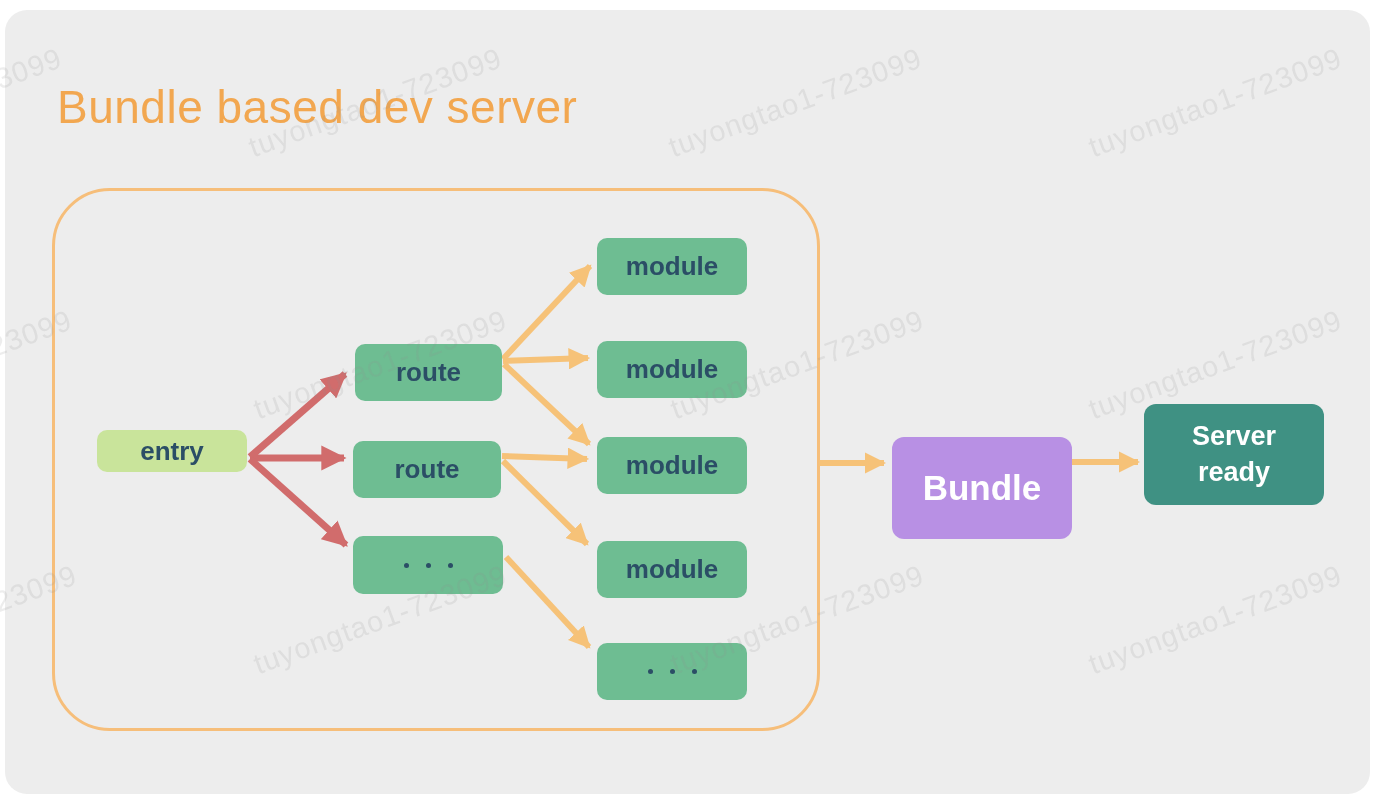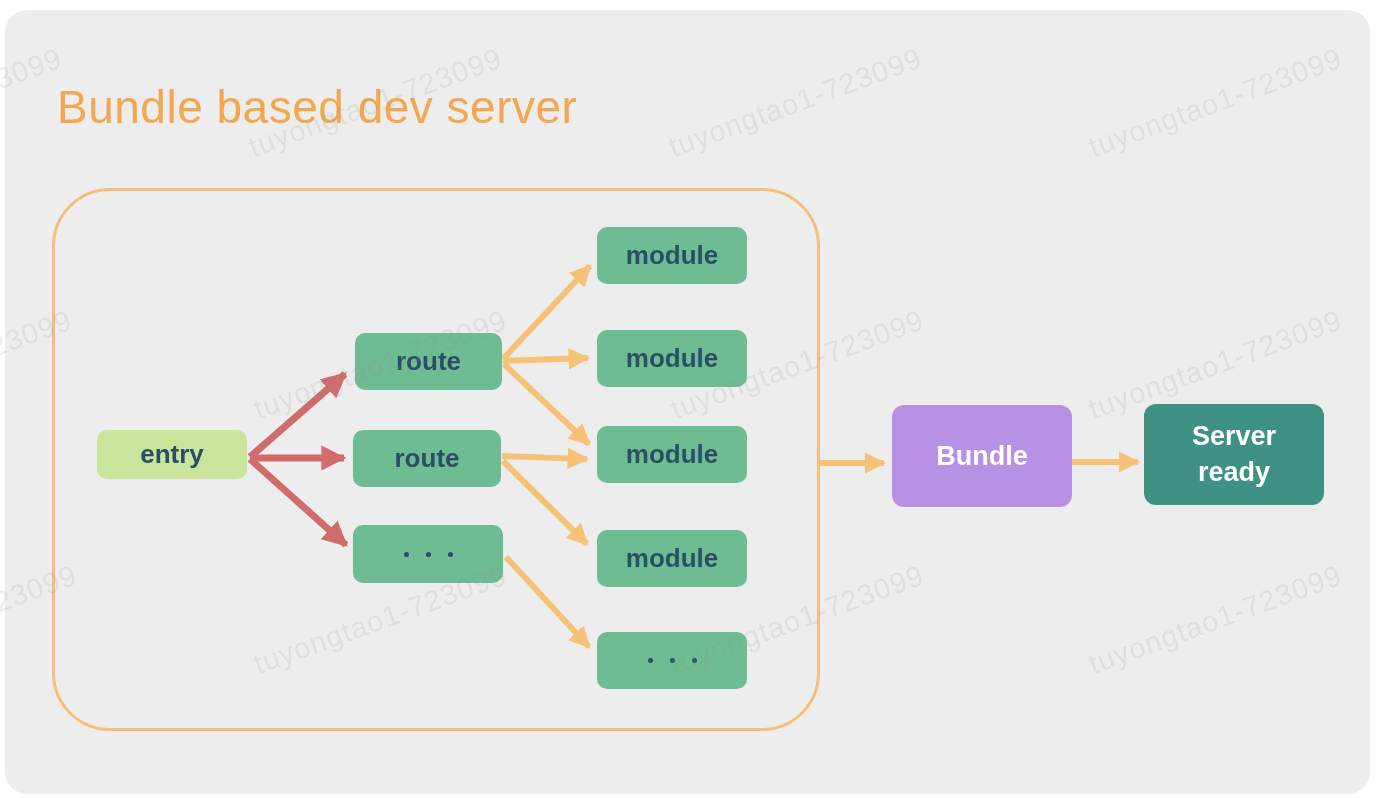--- a/index.html
+++ b/index.html
@@ -63,26 +63,27 @@
     display:flex;
     align-items:center;
     justify-content:center;
     border-radius:10px;
     font-weight:bold;
     font-size:26px;
     color:var(--node-text-dark);
     text-align:center;
   }
   .node.entry{background:var(--entry-bg);}
-  .node.green{background:var(--node-green);}
+  .node.green{background:var(--node-green);margin-top:11px;}
   .node.bundle{
     background:var(--bundle-bg);
     color:var(--node-text-light);
-    font-size:27px;
+    font-size:35px;
     border-radius:12px;
+    margin-top:32px;
   }
   .node.server{
     background:var(--server-bg);
     color:var(--node-text-light);
     font-size:27px;
     border-radius:12px;
     line-height:1.3;
   }
   .node.server span{display:block;width:116px;}
   .dots{display:flex;gap:17px;align-items:center;justify-content:center;}
@@ -125,21 +126,21 @@
   <line class="ln orange" x1="503" y1="359" x2="590" y2="266"></line>
   <line class="ln orange" x1="503" y1="361" x2="588" y2="358"></line>
   <line class="ln orange" x1="504" y1="364" x2="589" y2="444"></line>
   <line class="ln orange" x1="502" y1="456" x2="587" y2="459"></line>
   <line class="ln orange" x1="503" y1="461" x2="587" y2="544"></line>
   <line class="ln orange" x1="506" y1="557" x2="589" y2="647"></line>
   <line class="ln orange" x1="819" y1="463" x2="884" y2="463"></line>
   <line class="ln orange" x1="1072" y1="462" x2="1138" y2="462"></line>
 </svg>
 
-<div class="node entry" style="left:97px;top:430px;width:150px;height:49px;">
+<div class="node entry" style="left:97px;top:430px;width:150px;height:42px;">
   <span>entry</span>
 </div>
 
 <div class="node green" style="left:355px;top:333px;width:147px;height:57px;">
   <span>route</span>
 </div>
 <div class="node green" style="left:353px;top:430px;width:148px;height:57px;">
   <span>route</span>
 </div>
 <div class="node green dots" style="left:353px;top:525px;width:150px;height:58px;" aria-label="...">

